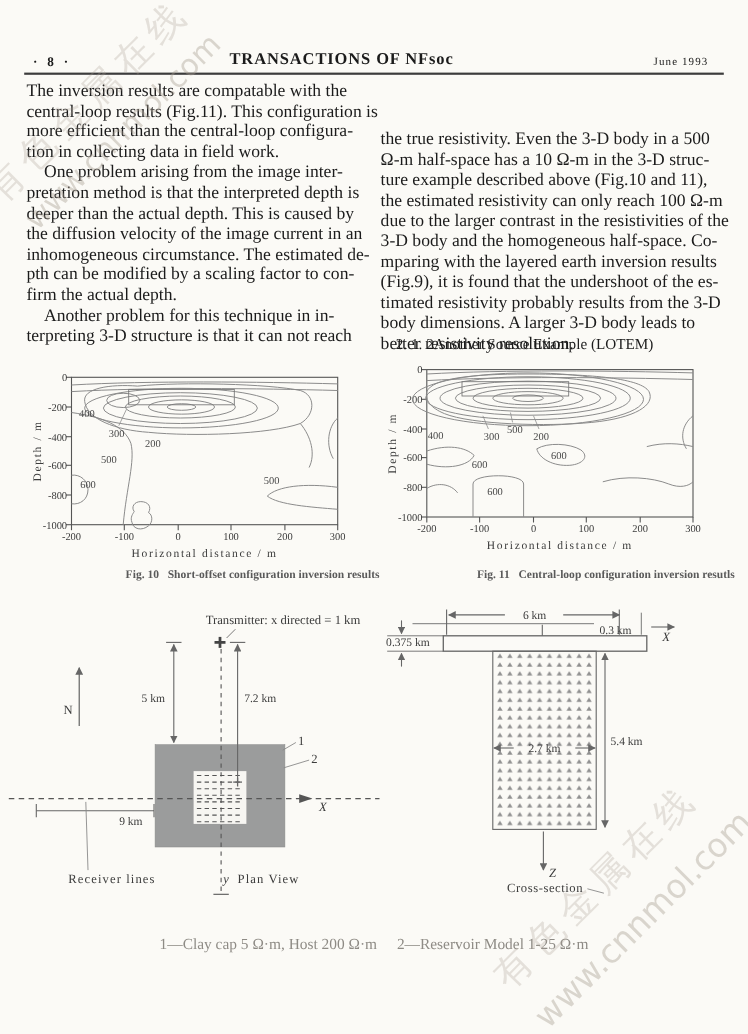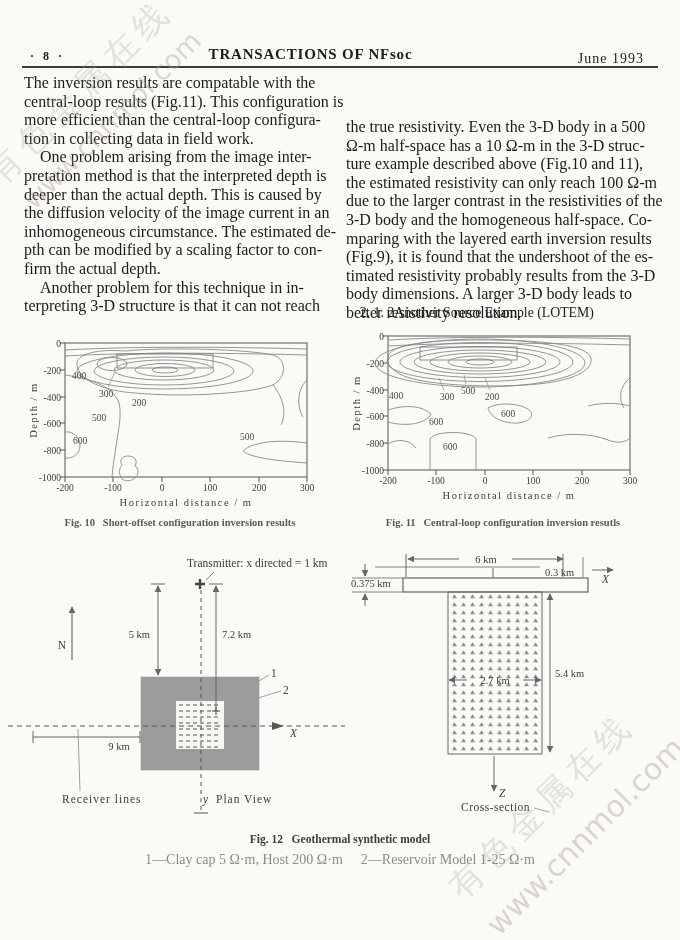--- a/index.html
+++ b/index.html
@@ -4,30 +4,30 @@
 <style>
   html,body{margin:0;padding:0;}
   .page{
     position:relative;width:680px;height:940px;background:#fbfaf6;
     font-family:"Liberation Serif",serif;color:#1b1b1b;overflow:hidden;
   }
   .abs{position:absolute;}
   
   .pagenum{left:30px;top:49px;font-size:12px;font-weight:bold;letter-spacing:3px;}
   .jtitle{left:0;top:46px;width:621px;text-align:center;font-size:15px;font-weight:bold;letter-spacing:.8px;}
-  .jdate{right:36px;top:51px;font-size:14px;letter-spacing:1px;}
+  .jdate{right:36px;top:51px;font-size:10px;letter-spacing:1px;}
   .hrule{left:22px;top:66px;width:636px;height:2px;background:#3c3c3c;}
   
   .col{top:74px;width:322px;font-size:16px;line-height:18.6px;white-space:pre-line;text-align:left;}
   .col-left{left:24px;}
   .col-right{left:346px;margin-top:44px;}
   .secheading{left:346px;top:289px;width:322px;font-size:13.8px;white-space:pre;}
   .secheading .num{margin-right:0;}
   
-  .figcap{top:517px;width:330px;text-align:center;font-size:10.5px;font-weight:bold;color:#5a5a5a;white-space:pre;}
+  .figcap{top:517px;width:330px;text-align:right;font-size:10.5px;font-weight:bold;color:#5a5a5a;white-space:pre;}
   .cap10{left:15px;} .cap11{left:338px;}
   .fig12cap{left:0;top:833px;width:680px;text-align:center;font-weight:bold;font-size:11.5px;color:#3d3d3d;white-space:pre;}
   .fig12leg{left:0;top:852px;width:680px;text-align:center;font-size:14px;color:#8e8b85;}
   .fig12leg span{margin:0 9px;}
   
   svg{position:absolute;overflow:visible;}
   svg text{font-family:"Liberation Serif",serif;fill:#3c3c3c;}
   .tick{font-size:9.5px;}
   .axlabel{font-size:10.5px;letter-spacing:1.5px;}
   .clabel{font-size:9.5px;fill:#4a4a4a;}
@@ -313,18 +313,17 @@
         <line x1="523" y1="135" x2="541" y2="135" marker-end="url(#arr)"></line>
       </g>
       <text class="dimtext" x="495" y="139" text-anchor="middle">2.7 km</text>
       <line x1="494" y1="211" x2="494" y2="246" stroke="#666" stroke-width="1" marker-end="url(#arr)"></line>
       <text class="figtext ital" x="499" y="252">Z</text>
       <text class="figtext" x="461" y="266" letter-spacing=".5">Cross-section</text>
       <line x1="534" y1="263" x2="549" y2="267" stroke="#888" stroke-width=".8"></line>
     </g>
   </svg>
 
-  <div class="abs fig12cap">Fig. 12   Geothermal synthetic model</div>
   <div class="abs fig12leg">
     <span>1—Clay cap 5 Ω·m, Host 200 Ω·m</span><span>2—Reservoir Model 1-25 Ω·m</span>
   </div>
 
 </div>
 
 </body></html>

